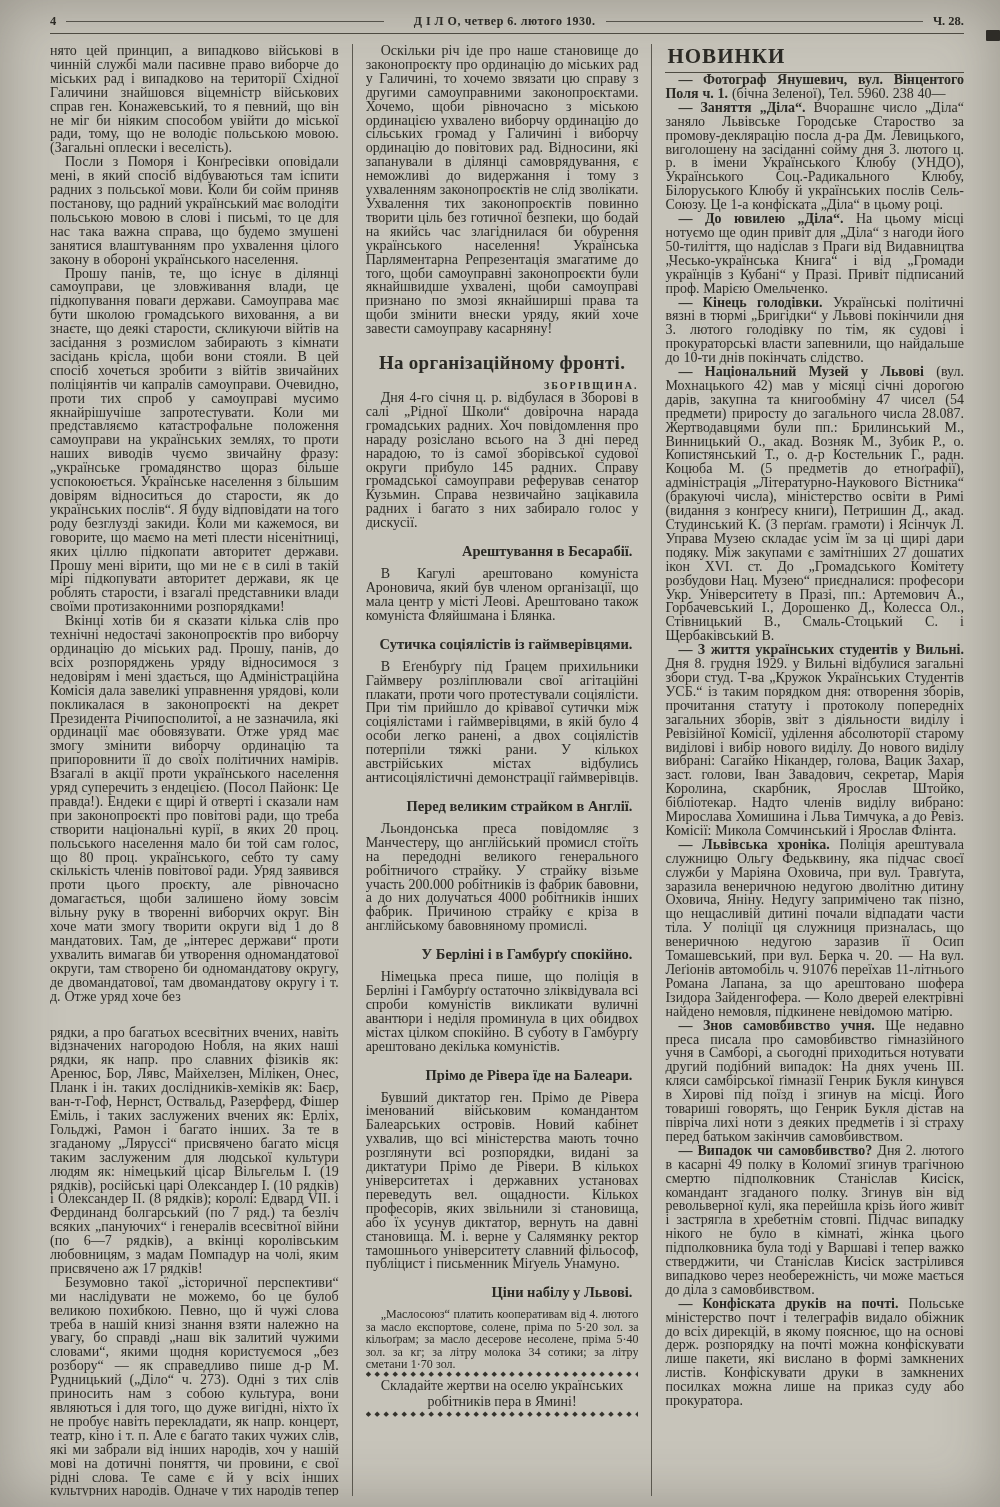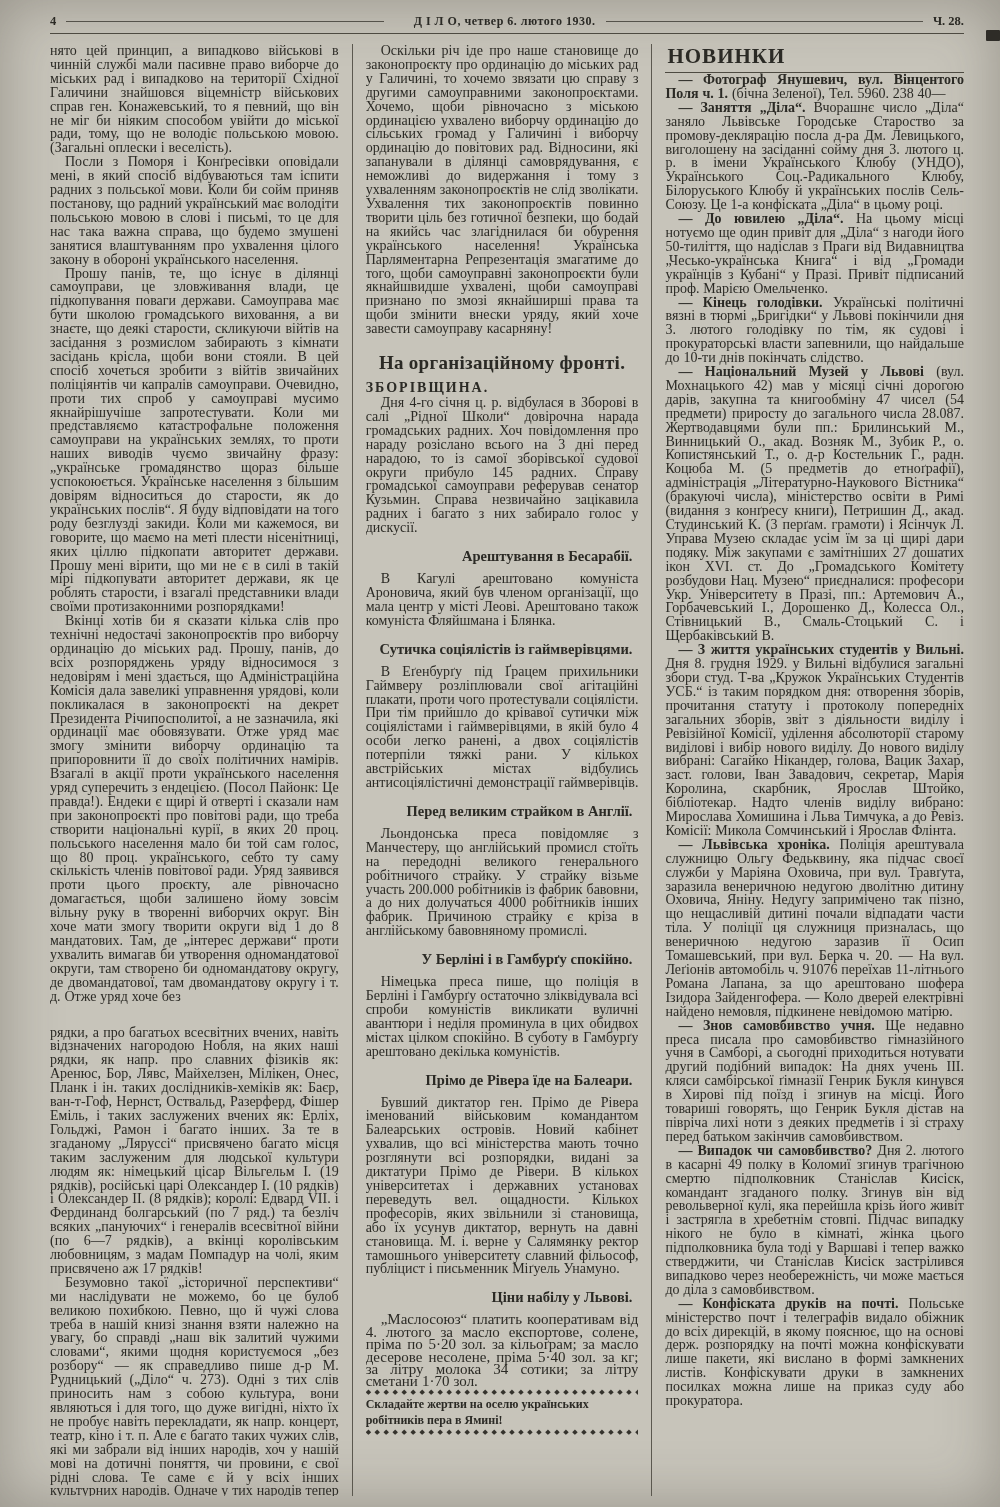--- a/index.html
+++ b/index.html
@@ -35,29 +35,29 @@
   .colrule{width:1px;background:#5b584f;margin:0 13px;}
   
   .col p, .col div{margin:0;}
   .b-p, .b-p-cont, .b-p-small, .b-news{
     font-size:14px;line-height:13.9px;
     text-align:justify;
     word-spacing:.3px;
   }
   .b-p{text-indent:15px;}
   .b-p-cont{text-indent:0;}
-  .b-p-small{font-size:15px;line-height:12.4px;text-indent:15px;}
+  .b-p-small{font-size:12px;line-height:12.4px;text-indent:15px;}
   .b-news{text-indent:13px;margin-bottom:1px;}
   .b-news b{font-weight:bold;}
   .b-h1{
     font-size:19px;font-weight:bold;text-align:center;
     margin:16px 0 6px;letter-spacing:.3px;
   }
   .b-sub{
-    font-size:14px;font-weight:bold;text-align:left;
+    font-size:10px;font-weight:bold;text-align:right;
     letter-spacing:2px;margin:2px 0 7px;
   }
   .b-h2{
     font-size:14.5px;font-weight:bold;text-align:right;
     line-height:17px;margin:13px 6px 7px;
   }
   .b-sig{
     font-size:10px;text-align:right;
     margin-top:6px;padding-right:14px;
   }
@@ -65,21 +65,21 @@
   .b-news-head{
     font-size:21px;font-weight:bold;letter-spacing:1px;
     border-bottom:1.5px solid #4d4a41;
     padding:0 0 3px 2px;margin-bottom:7px;
   }
   .b-diamonds{
     font-size:7px;letter-spacing:3.6px;text-align:center;
     color:#34322c;margin:10px 0 4px;white-space:nowrap;overflow:hidden;
   }
   .b-appeal{
-    font-size:12px;font-weight:bold;text-align:left;
+    font-size:14px;font-weight:normal;text-align:center;
     line-height:16px;margin:4px 8px;
   }
 </style>
 </head>
 <body>
 
 <div class="page">
 
   <div class="corner-mark"></div>
 

